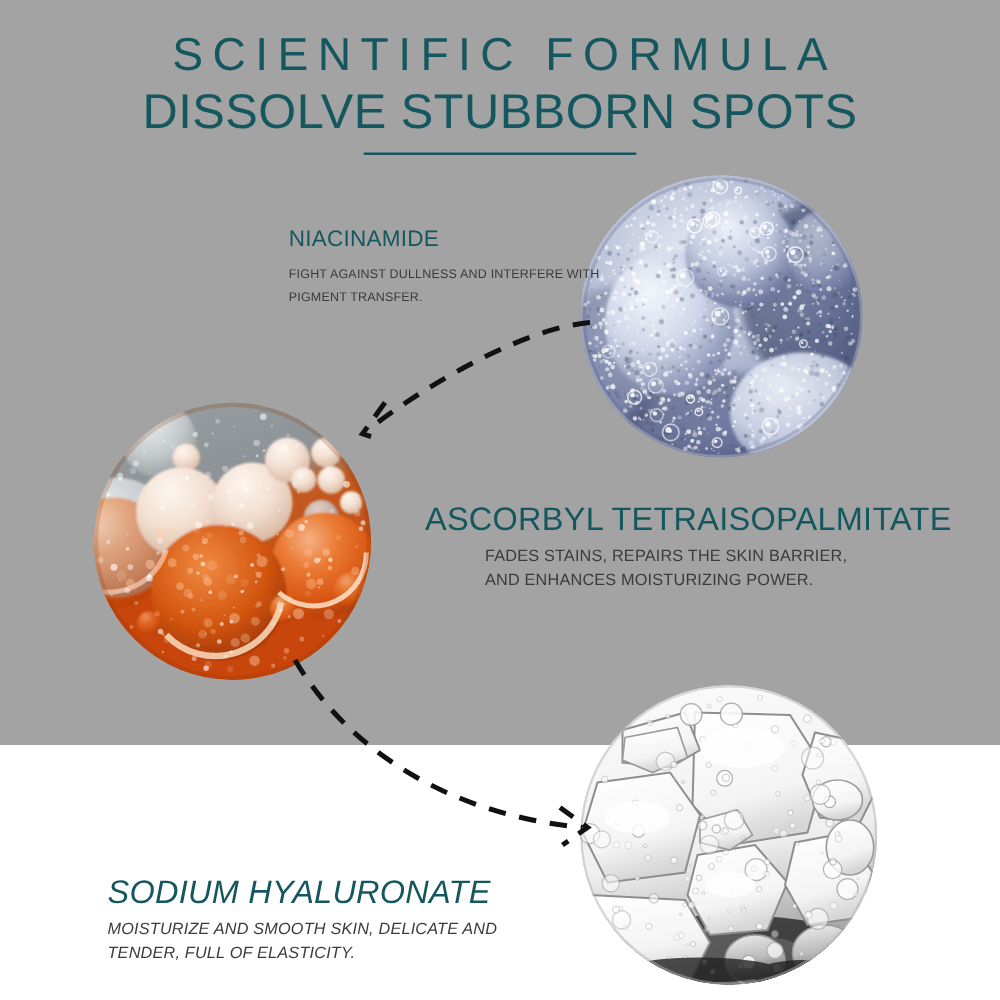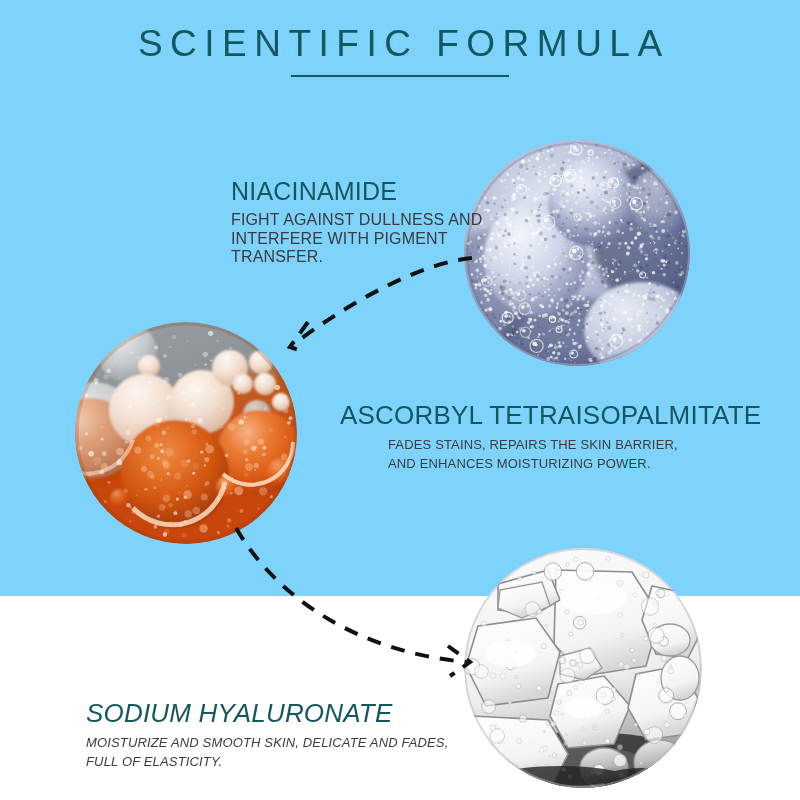--- a/index.html
+++ b/index.html
@@ -12,21 +12,21 @@
     background: #ffffff;
     font-family: "Liberation Sans", sans-serif;
     overflow: hidden;
     position: relative;
   }
 
   #stage {
     position: relative;
     width: 800px;
     height: 596px;
-    background: #7dd3fc;
+    background: #a3a3a3;
   }
 
   
   .headline-block {
     position: absolute;
     top: 22px;
     left: 0;
     width: 800px;
     text-align: center;
     pointer-events: none;
@@ -68,26 +68,26 @@
   }
 
   
   #sect-niacinamide {
     position: absolute;
     left: 231px;
     top: 176px;
     width: 260px;
   }
   #sect-niacinamide .sect-title {
-    font-size: 25px;
+    font-size: 18px;
     line-height: 30px;
     letter-spacing: 0.2px;
   }
   #sect-niacinamide .sect-body {
-    font-size: 16px;
+    font-size: 10px;
     line-height: 18.5px;
     margin-top: 5px;
     letter-spacing: 0.15px;
   }
 
   
   #sect-ascorbyl {
     position: absolute;
     left: 340px;
     top: 400px;
@@ -145,20 +145,21 @@
     pointer-events: none;
   }
 </style>
 </head>
 <body>
 
 <div id="stage">
 
   <div class="headline-block">
     <div class="headline-1">SCIENTIFIC FORMULA</div>
+    <div class="headline-2">DISSOLVE STUBBORN SPOTS</div>
     <div class="headline-rule"></div>
   </div>
 
   <div class="circle-img" id="img-niacinamide">
     <svg viewBox="0 0 226 226" xmlns="http://www.w3.org/2000/svg" aria-hidden="true">
       <defs>
         <radialGradient id="nBase" cx="38%" cy="30%" r="82%">
           <stop offset="0%" stop-color="#e6eaf4"></stop>
           <stop offset="42%" stop-color="#b9c1d8"></stop>
           <stop offset="75%" stop-color="#8e98bb"></stop>
@@ -1846,21 +1847,21 @@
     <div class="sect-body">FIGHT AGAINST DULLNESS AND INTERFERE WITH PIGMENT TRANSFER.</div>
   </div>
 
   <div id="sect-ascorbyl">
     <div class="sect-title">ASCORBYL TETRAISOPALMITATE</div>
     <div class="sect-body">FADES STAINS, REPAIRS THE SKIN BARRIER, AND ENHANCES MOISTURIZING POWER.</div>
   </div>
 
   <div id="sect-sodium">
     <div class="sect-title">SODIUM HYALURONATE</div>
-    <div class="sect-body">MOISTURIZE AND SMOOTH SKIN, DELICATE AND FADES, FULL OF ELASTICITY.</div>
+    <div class="sect-body">MOISTURIZE AND SMOOTH SKIN, DELICATE AND TENDER, FULL OF ELASTICITY.</div>
   </div>
 
   <svg id="arrow-layer" viewBox="0 0 800 800" xmlns="http://www.w3.org/2000/svg">
 
     <g>
       <path d="M472,258 C424,262 352,300 294,344" fill="none" stroke="#111111" stroke-width="4" stroke-dasharray="14 11" stroke-linecap="butt"></path>
       <path d="M308,322 L290,347 L305,352" fill="none" stroke="#111111" stroke-width="4" stroke-dasharray="14 10" stroke-linecap="butt"></path>
     </g>
 
     <g>

